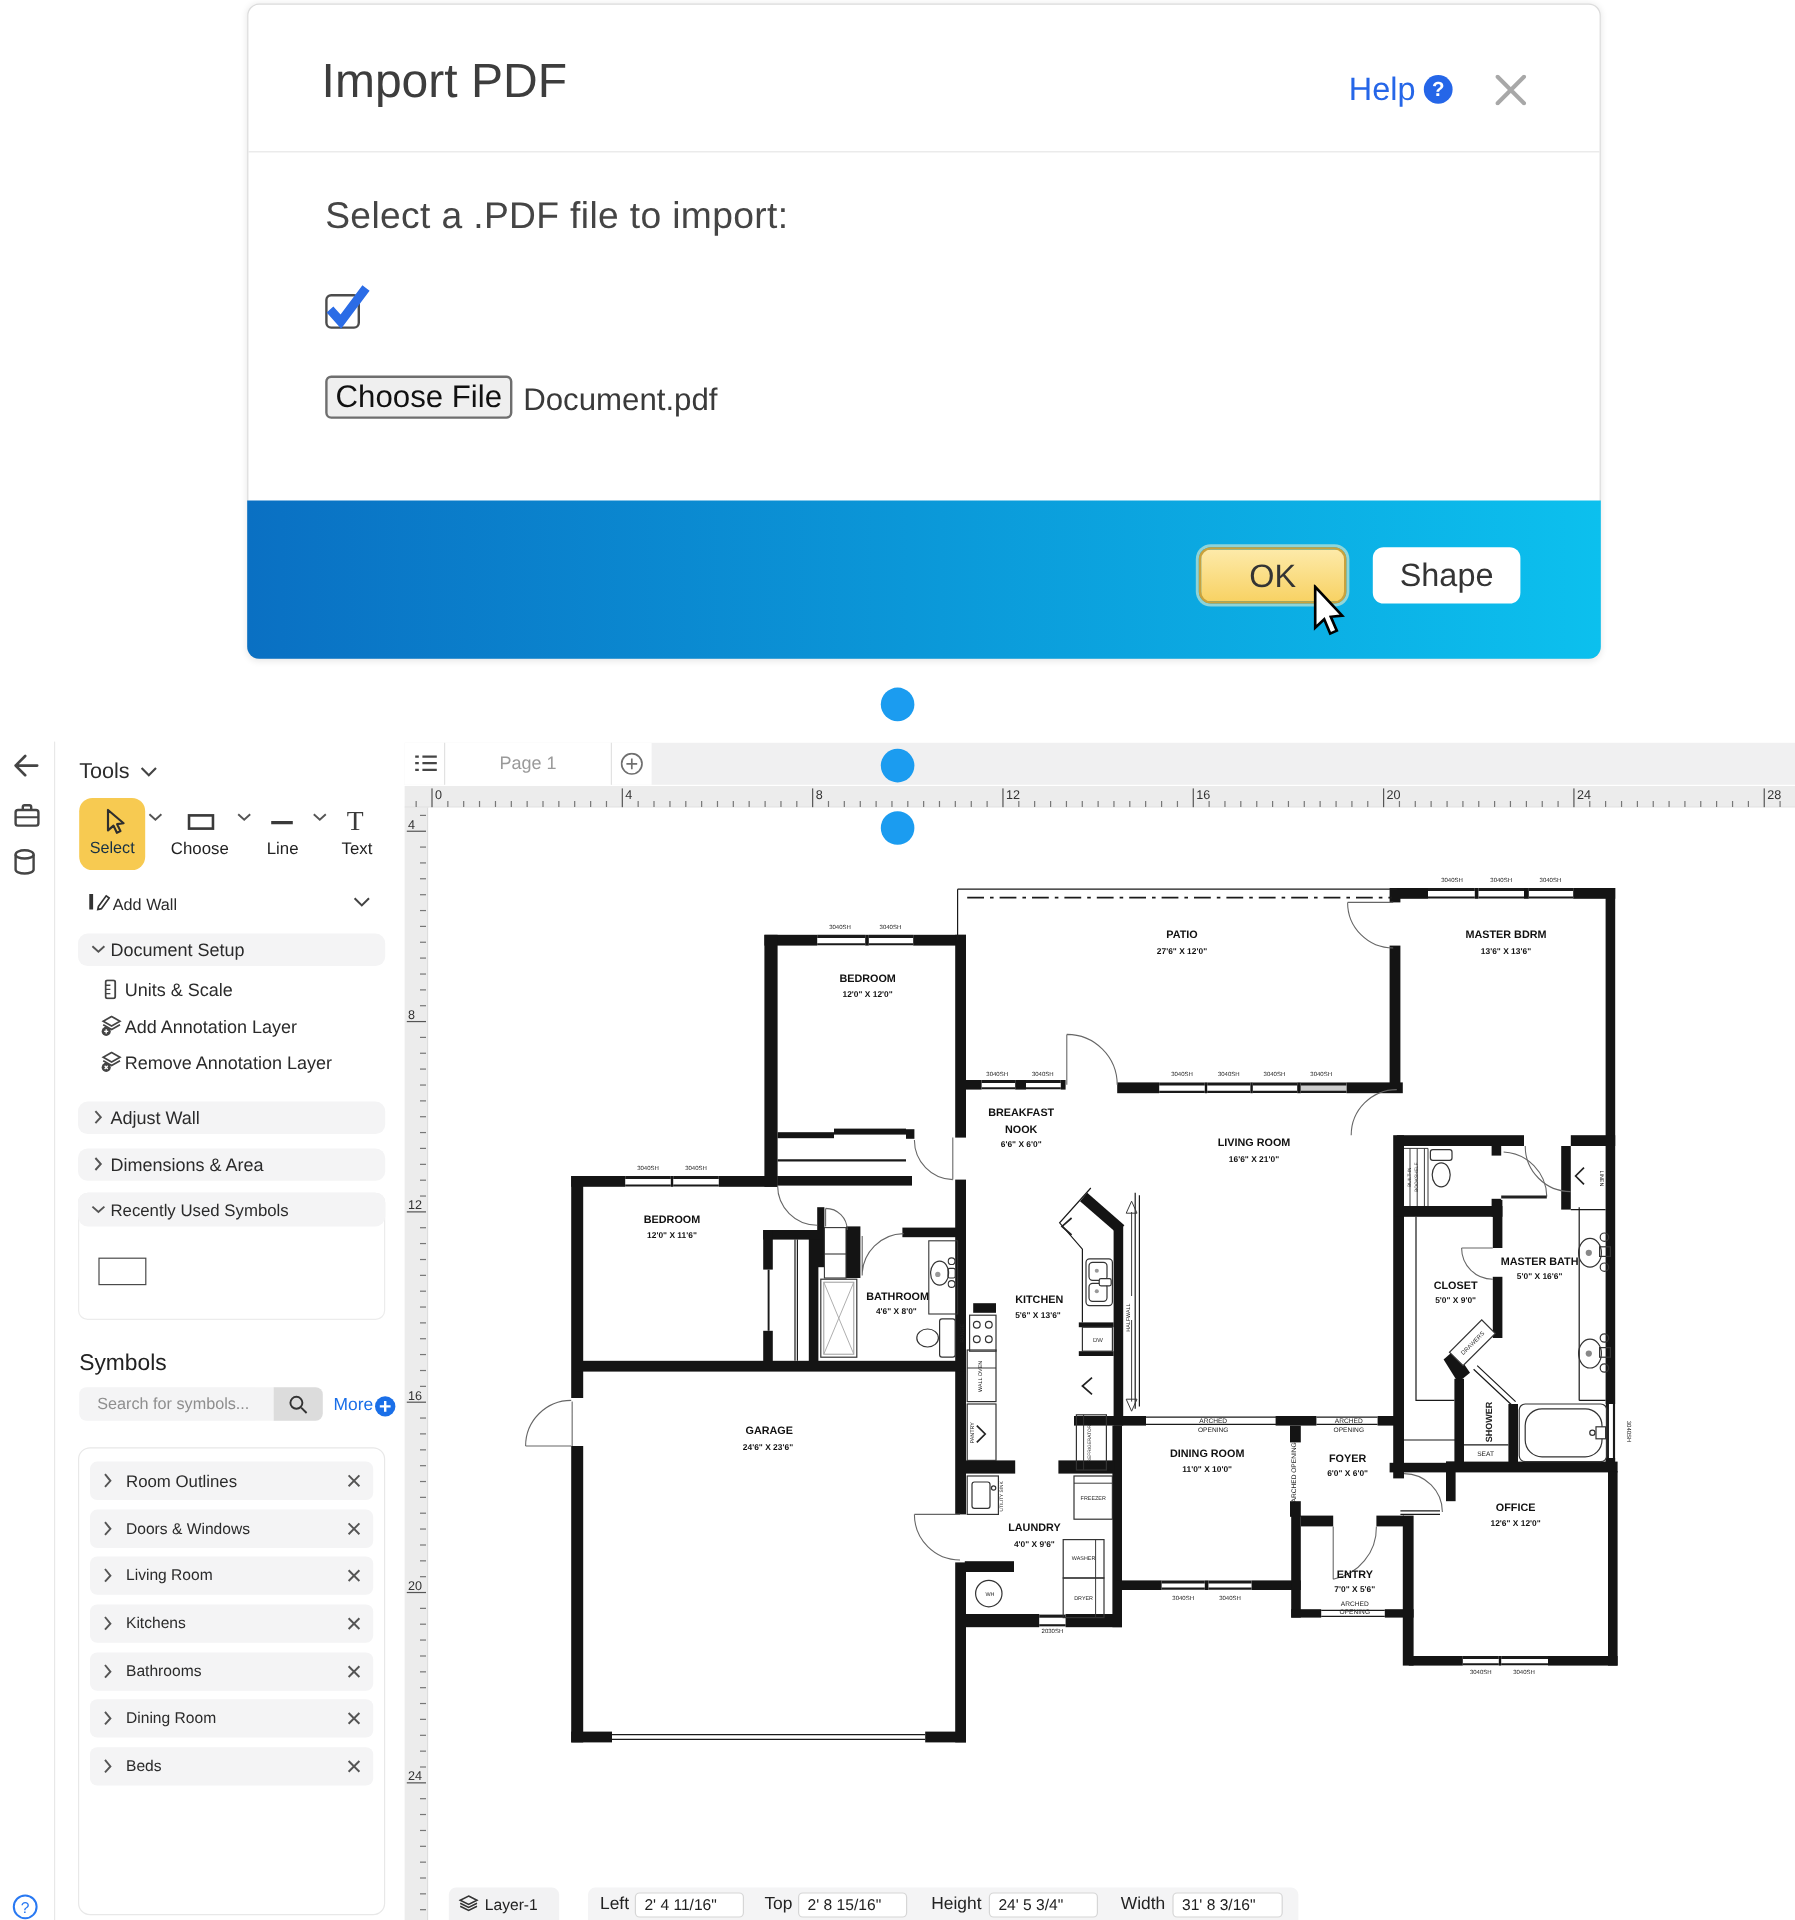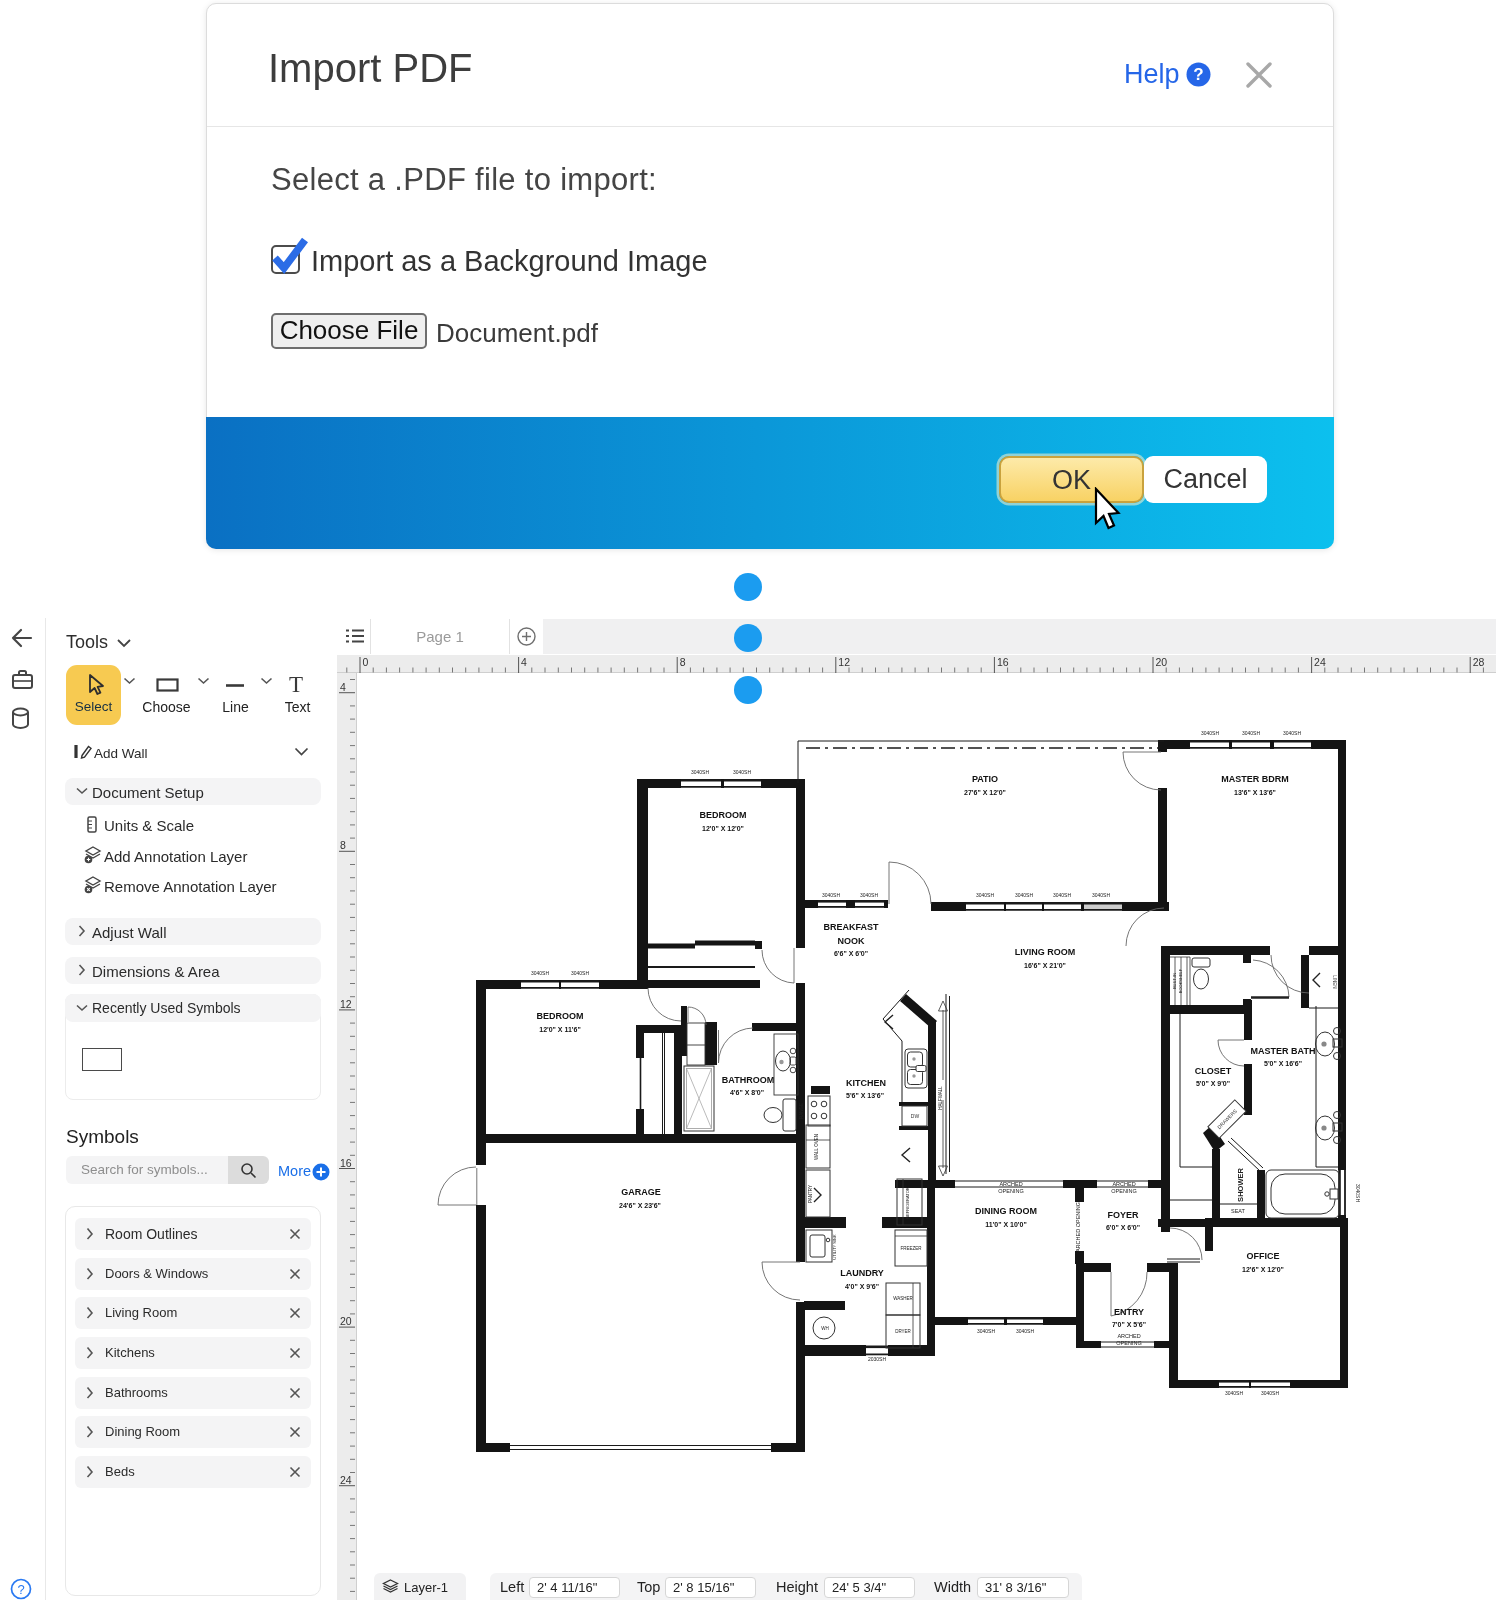--- a/index.html
+++ b/index.html
@@ -28,31 +28,30 @@
 
 <div class="abs" style="left:207px;top:126px;width:1126px;height:1px;background:#e6e6e6;"></div>
 
 <div class="abs" style="left:271px;top:162px;font-size:31px;letter-spacing:0.3px;color:#454545;">Select a .PDF file to import:</div>
 
 <div class="abs" style="left:271px;top:245px;width:29px;height:29px;border:2.5px solid #4c4c4c;border-radius:5px;background:#fff;"></div>
 <svg class="abs" style="left:268px;top:232px;" width="44" height="46">
 <path d="M7,26 L16,36 L37,8" stroke="#2b6ce6" stroke-width="7.5" fill="none" stroke-linecap="butt"></path>
 </svg>
 
-<div class="abs" style="left:311px;top:245px;font-size:29px;color:#333;">Import as a Background Image</div>
 
 <div class="abs" style="left:271px;top:313px;width:156px;height:36px;background:#efefef;border:2px solid #6e6e6e;border-radius:5px;font-size:26px;color:#111;text-align:center;line-height:31px;">Choose File</div>
 
 <div class="abs" style="left:436px;top:318px;font-size:26px;color:#3a3a3a;">Document.pdf</div>
 
 <div class="abs" style="left:206px;top:417px;width:1128px;height:132px;background:linear-gradient(90deg,#0a70c3,#0cc0ee);border-radius:0 0 10px 10px;"></div>
 
-<div class="abs" style="left:999px;top:456px;width:145px;height:47px;background:linear-gradient(180deg,#fdeaa9,#f8d264);border:2px solid #c9a23d;border-radius:10px;box-shadow:0 0 0 2.5px rgba(253,244,205,0.55);font-size:27px;color:#343434;text-align:center;line-height:44px;">OK</div>
-
-<div class="abs" style="left:1144px;top:456px;width:123px;height:47px;background:#fff;border-radius:9px;font-size:27px;color:#343434;text-align:center;line-height:47px;">Cancel</div>
+<div class="abs" style="left:999px;top:456px;width:123px;height:47px;background:linear-gradient(180deg,#fdeaa9,#f8d264);border:2px solid #c9a23d;border-radius:10px;box-shadow:0 0 0 2.5px rgba(253,244,205,0.55);font-size:27px;color:#343434;text-align:center;line-height:44px;">OK</div>
+
+<div class="abs" style="left:1144px;top:456px;width:123px;height:47px;background:#fff;border-radius:9px;font-size:27px;color:#343434;text-align:center;line-height:47px;">Shape</div>
 
 <svg class="abs" style="left:1093px;top:487px;" width="36" height="58">
 <path d="M3,2 L3,36 L10.5,29 L15.5,41 L21,38.5 L16,27 L25.5,26 Z" fill="#fff" stroke="#000" stroke-width="2.2"></path>
 </svg>
 
 <div class="abs" style="left:0;top:618px;width:46px;height:982px;background:#fff;border-right:1px solid #e8e8e8;"></div>
 
 <svg class="abs" style="left:11px;top:628px;" width="22" height="20">
 <path d="M10,2 L2,10 L10,18 M2,10 L20,10" stroke="#454545" stroke-width="2.2" fill="none" stroke-linecap="round" stroke-linejoin="round"></path>
 </svg>

